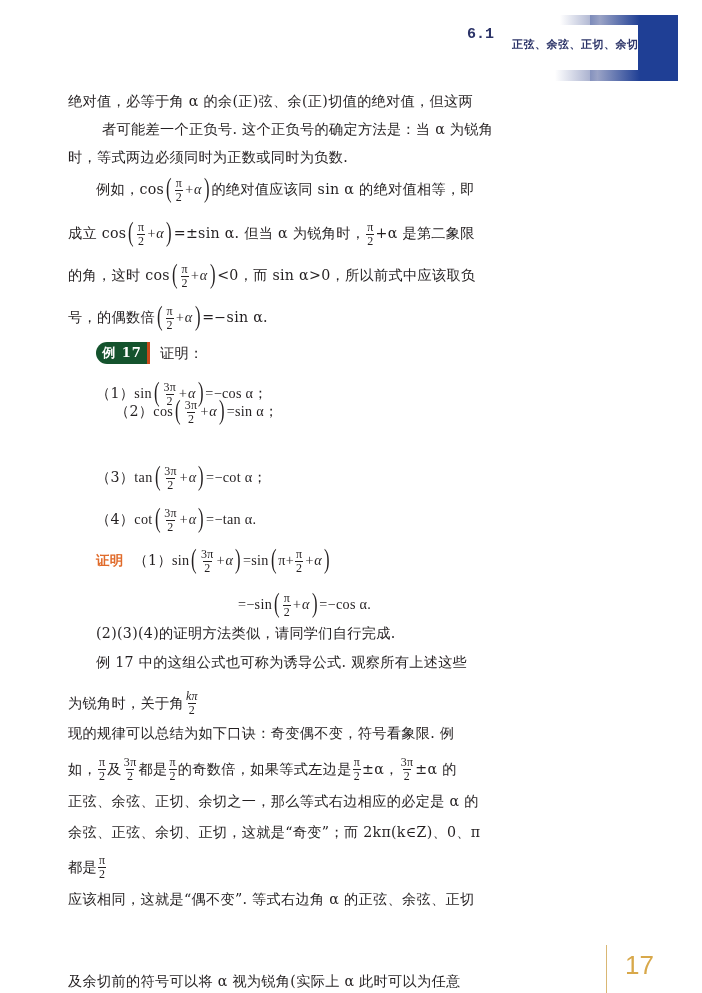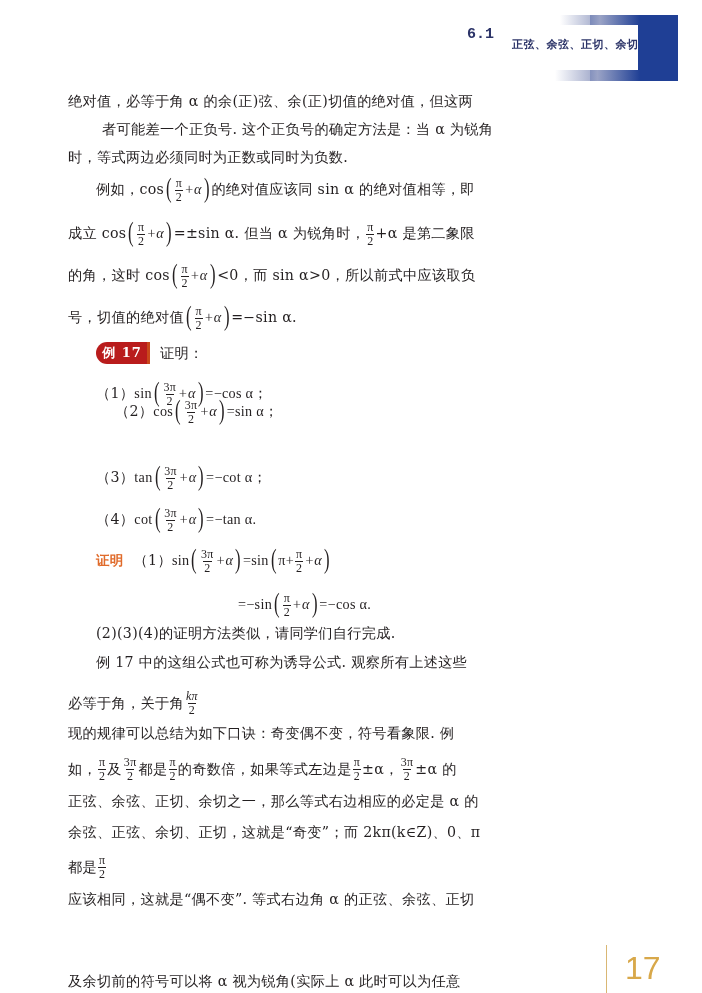--- a/index.html
+++ b/index.html
@@ -27,29 +27,29 @@
   
   .frac { display:inline-flex; flex-direction:column; align-items:center; vertical-align:middle;
           font-family:"Liberation Serif",serif; font-size:12px; line-height:13px; margin:0 1px; }
   .frac .num { padding:0 1px; }
   .frac .den { border-top:1px solid #231f20; padding:0 1px; }
   .paren { font-size:28px; font-family:"Liberation Serif",serif; vertical-align:middle;
            font-weight:lighter; line-height:1; position:relative; top:-2px; transform:scaleX(0.6); display:inline-block; }
 
   
   .ex-tag { position:absolute; left:96px; top:342px; width:52px; height:22px;
-            background:#b91c1c; color:#ffffff; border-radius:11px 0 0 11px;
+            background:#14532d; color:#ffffff; border-radius:11px 0 0 11px;
             font-size:13px; font-weight:bold; line-height:22px; text-align:center; letter-spacing:1px; }
   .ex-tag::after { content:""; position:absolute; right:-2px; top:0; width:3px; height:22px; background:#c9481a; }
   .proof-label { color:#e06b2b; font-weight:bold; font-family:"DejaVu Sans",sans-serif; font-size:13.5px; }
 
   
   .pg-rule { position:absolute; left:606px; top:945px; width:1px; height:48px; background:#d9b774; }
   .pg-num { position:absolute; left:625px; top:950px; font-family:"Liberation Sans",sans-serif;
-            font-size:32px; color:#d8a84a; }
+            font-size:26px; color:#d8a84a; }
 </style>
 </head>
 <body>
 
 <div>
   <div class="hdr-blue"></div>
   <div class="hdr-grad-top"></div>
   <div class="hdr-grad-bot"></div>
   <div class="hdr-white"></div>
   <span class="hdr-section">6.1</span>
@@ -78,21 +78,21 @@
 </div>
 
 <div class="line" style="top:262px;">
   <span>的角，这时 cos</span><span class="paren">(</span><span class="frac">
       <span class="num">π</span>
       <span class="den">2</span>
     </span><span class="it">+α</span><span class="paren">)</span><span>&lt;0，而 sin α&gt;0，所以前式中应该取负</span>
 </div>
 
 <div class="line" style="top:304px;">
-  <span>号，切值的绝对值</span><span class="paren">(</span><span class="frac">
+  <span>号，的偶数倍</span><span class="paren">(</span><span class="frac">
       <span class="num">π</span>
       <span class="den">2</span>
     </span><span class="it">+α</span><span class="paren">)</span><span>=−sin α.</span>
 </div>
 
 <div class="ex-tag">例 17</div>
 <div class="line" style="left:160px; top:344px;">证明：</div>
 
 <div class="line" style="left:96px; top:380px;">
   <span>（1）</span><span class="m">sin</span><span class="paren">(</span><span class="frac">
@@ -134,21 +134,21 @@
       <span class="num">π</span>
       <span class="den">2</span>
     </span><span class="it">+α</span><span class="paren">)</span><span class="m">=−cos α.</span>
 </div>
 
 <div class="line" style="left:96px; top:624px;">(2)(3)(4)的证明方法类似，请同学们自行完成.</div>
 
 <div class="line ind" style="top:653px;">例 17 中的这组公式也可称为诱导公式. 观察所有上述这些</div>
 
 <div class="line" style="top:690px;">
-  <span>必等于角，关于角</span><span class="frac">
+  <span>为锐角时，关于角</span><span class="frac">
       <span class="num it">kπ</span>
       <span class="den">2</span>
     </span>
 </div>
 
 <div class="line" style="top:724px;">现的规律可以总结为如下口诀：奇变偶不变，符号看象限. 例</div>
 
 <div class="line" style="top:756px;">
   <span>如，</span><span class="frac">
       <span class="num">π</span>

